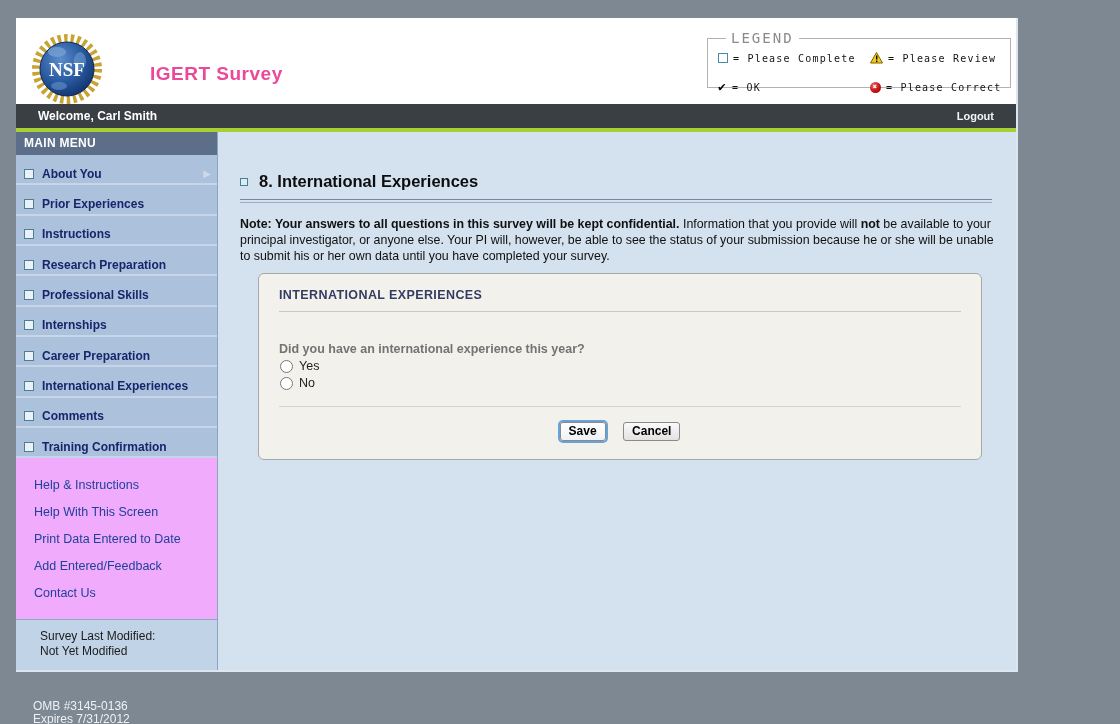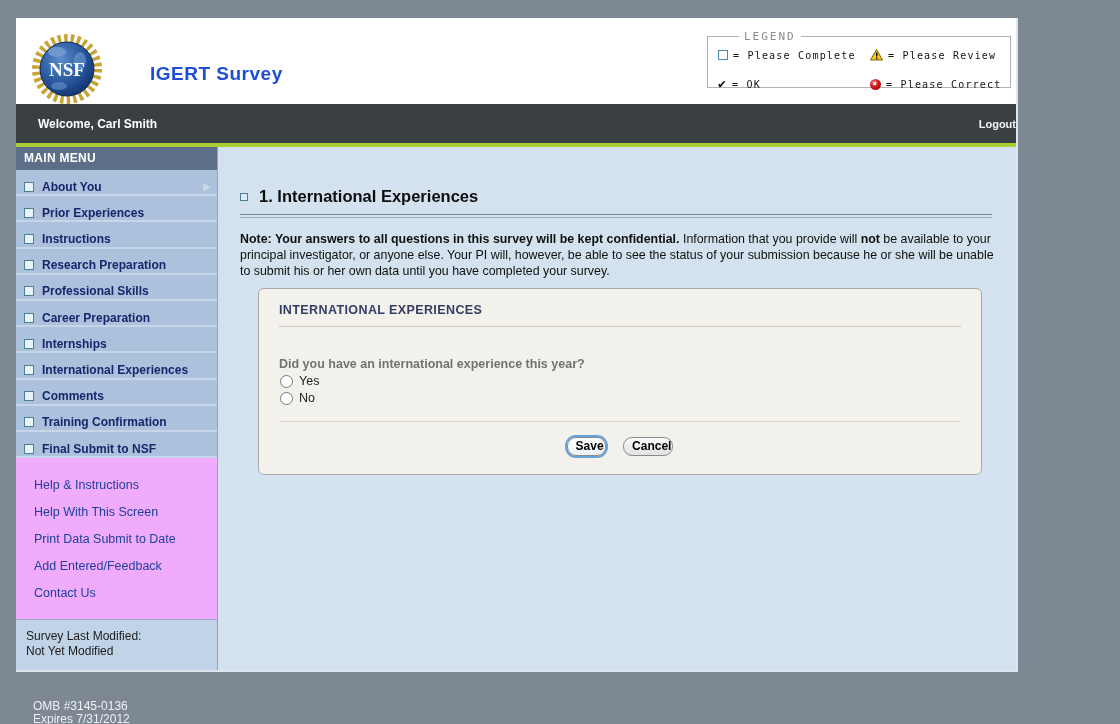--- a/index.html
+++ b/index.html
@@ -16,80 +16,80 @@
     background:#d3e2ee;
     border-right:2px solid #dde6ee;
     border-bottom:2px solid #dde6ee;
     display:flex; flex-direction:column;
   }
   
   .top-header { height:86px; background:#ffffff; position:relative; flex:0 0 auto; }
   .nsf-logo { position:absolute; left:16px; top:16px; }
   .app-title {
     position:absolute; left:134px; top:45px;
-    font-size:19px; font-weight:bold; color:#1d4ed8; letter-spacing:.5px;
+    font-size:19px; font-weight:bold; color:#ec4899; letter-spacing:.5px;
   }
   fieldset.legend-box {
     position:absolute; left:691px; top:12px; width:282px; height:58px;
     border:1px solid #b2b2b2; background:#fff; padding:4px 8px 0 10px;
   }
   fieldset.legend-box legend {
     font-family:"DejaVu Sans Mono", monospace;
-    font-size:11px; letter-spacing:2px; color:#8a8a8a; padding:0 5px; margin-left:21px;
+    font-size:14px; letter-spacing:2px; color:#8a8a8a; padding:0 5px; margin-left:8px;
   }
   .legend-grid { display:grid; grid-template-columns:152px 1fr; row-gap:13px; }
   .legend-item { display:flex; align-items:center; height:16px;
     font-family:"DejaVu Sans Mono", monospace; font-size:10px; letter-spacing:1.2px; color:#141414; white-space:nowrap; }
   .legend-item .lg-ic { margin-right:5px; flex:0 0 auto; display:inline-flex; align-items:center; justify-content:center; }
   .ic-square { width:10px; height:10px; border:1px solid #4a8ca8; background:#fff; }
   .ic-check { font-size:13px; font-weight:bold; color:#000; line-height:10px; }
   .ic-error { width:11px; height:11px; border-radius:50%;
     background:radial-gradient(circle at 35% 30%, #ef6a6a 0%, #c41212 55%, #8d0606 100%);
     color:#fff; font-size:7px; font-weight:bold; display:inline-flex; align-items:center; justify-content:center; }
   
-  .welcome-bar { height:39px; background:#3a3f43; color:#fff; display:flex; align-items:center; flex:0 0 auto; }
+  .welcome-bar { height:24px; background:#3a3f43; color:#fff; display:flex; align-items:center; flex:0 0 auto; }
   .welcome-text { font-size:12px; font-weight:bold; padding-left:22px; }
-  .logout { margin-left:auto; font-size:11px; font-weight:bold; color:#f2f5f8; cursor:pointer; }
+  .logout { margin-left:auto; padding-right:22px; font-size:11px; font-weight:bold; color:#f2f5f8; cursor:pointer; }
   .green-line { height:4px; background:#a8cf33; flex:0 0 auto; }
   
   .content-row { flex:1 1 auto; display:flex; min-height:0; }
   .sidebar { width:202px; flex:0 0 auto; background:#f0abfc; border-right:1px solid #8fa3bf; display:flex; flex-direction:column; }
   .menu-title { height:23px; background:#5c6e88; color:#fff; font-size:12px; font-weight:bold;
     line-height:23px; padding-left:8px; letter-spacing:.3px; }
   .menu-item { height:42px; background:#abc1dc; border-bottom:2px solid #c6d6e8;
     display:flex; align-items:center; padding:9px 6px 0 8px; cursor:pointer; }
   .menu-item .mi-box { width:10px; height:10px; background:#e8f2f8; border:1px solid #4d7f92; margin-right:8px; flex:0 0 auto; }
   .menu-item .mi-label { font-size:12px; font-weight:bold; color:#17256b; white-space:nowrap; }
   .menu-item .mi-arrow { margin-left:auto; color:#ccd9e8; font-size:10px; }
   .sidebar-links { padding:20px 0 6px 18px; }
   .sidebar-links a { display:block; font-size:12.5px; color:#21409a; text-decoration:none; margin-bottom:13px; cursor:pointer; }
   .modified-box { margin-top:auto; border-top:1px solid #93a9c2; background:#c0d3e7;
-    padding:9px 10px 12px 10px; font-size:12px; color:#1b1b1b; line-height:1.2; }
+    padding:9px 10px 12px 24px; font-size:12px; color:#1b1b1b; line-height:1.2; }
   
   .main { flex:1 1 auto; background:#d3e2ee; padding:40px 0 0 22px; position:relative; }
   .page-heading { display:flex; align-items:center; }
   .ph-box { width:8px; height:8px; border:1px solid #4d7f92; background:#dcebf5; margin-right:11px; flex:0 0 auto; }
   .ph-title { font-size:16.5px; font-weight:bold; color:#0d0d0d; }
   .hr-double { width:752px; height:4px; margin-top:8px;
     border-top:1px solid #77879a; border-bottom:1px solid #9aacbd; }
   .note { width:756px; margin-top:13px; font-size:12.4px; color:#101010; line-height:1.3; }
   .form-box { width:724px; margin:9px 0 0 18px; background:#f2f1eb;
     border:1px solid #a8a8a8; border-radius:6px; padding:14px 20px 18px 20px; }
   .box-title { font-size:12.5px; font-weight:bold; color:#333d63; letter-spacing:.4px;
     padding-bottom:9px; border-bottom:1px solid #cdc8bb; }
   .question { margin-top:30px; font-size:12.5px; font-weight:bold; color:#737373; }
   .radio-row { margin-top:3px; display:flex; align-items:center; }
   .radio-row input { margin:0 6px 0 1px; }
   .radio-row label { font-size:12.5px; color:#222; }
   .box-divider { margin-top:16px; border-top:1px solid #d9d5c7; }
   .buttons { margin-top:14px; text-align:center; }
   .btn {
     font-family:"Liberation Sans", sans-serif; font-size:12px; font-weight:600; color:#000;
-    background:linear-gradient(#fafafa, #e2e2e2); border:1px solid #8a8a8a; border-radius:9px;
-    padding:1px 1px 2px 8px; cursor:pointer;text-align:center;
+    background:linear-gradient(#fafafa, #e2e2e2); border:1px solid #8a8a8a; border-radius:3px;
+    padding:1px 8px 2px 8px; cursor:pointer;text-align:center;
   }
   .btn-save { box-shadow:0 0 0 2px #69a2d8; margin-right:13px; background:linear-gradient(#ffffff,#eef2f5); }
   
   .omb { position:absolute; left:33px; top:700px; color:#eef1f4; font-size:12px; line-height:13px; }
 </style>
 </head>
 <body>
 
 <div class="window">
 
@@ -169,61 +169,57 @@
       <div class="menu-item">
         <span class="mi-box"></span>
         <span class="mi-label">Research Preparation</span>
       </div>
       <div class="menu-item">
         <span class="mi-box"></span>
         <span class="mi-label">Professional Skills</span>
       </div>
       <div class="menu-item">
         <span class="mi-box"></span>
+        <span class="mi-label">Internships</span>
+      </div>
+      <div class="menu-item">
+        <span class="mi-box"></span>
         <span class="mi-label">Career Preparation</span>
       </div>
       <div class="menu-item">
         <span class="mi-box"></span>
-        <span class="mi-label">Internships</span>
-      </div>
-      <div class="menu-item">
-        <span class="mi-box"></span>
         <span class="mi-label">International Experiences</span>
       </div>
       <div class="menu-item">
         <span class="mi-box"></span>
         <span class="mi-label">Comments</span>
       </div>
       <div class="menu-item">
         <span class="mi-box"></span>
         <span class="mi-label">Training Confirmation</span>
-      </div>
-      <div class="menu-item">
-        <span class="mi-box"></span>
-        <span class="mi-label">Final Submit to NSF</span>
       </div>
 
       <div class="sidebar-links">
         <a>Help &amp; Instructions</a>
         <a>Help With This Screen</a>
-        <a>Print Data Submit to Date</a>
+        <a>Print Data Entered to Date</a>
         <a>Add Entered/Feedback</a>
         <a>Contact Us</a>
       </div>
 
       <div class="modified-box">
         <div>Survey Last Modified:</div>
         <div>Not Yet Modified</div>
       </div>
     </div>
 
     <div class="main">
       <div class="page-heading">
         <span class="ph-box"></span>
-        <span class="ph-title">1. International Experiences</span>
+        <span class="ph-title">8. International Experiences</span>
       </div>
       <div class="hr-double"></div>
 
       <div class="note"><b>Note: Your answers to all questions in this survey will be kept confidential.</b><span> Information that you provide will </span><b>not</b><span> be available to your principal investigator, or anyone else. Your PI will, however, be able to see the status of your submission because he or she will be unable to submit his or her own data until you have completed your survey.</span></div>
 
       <div class="form-box">
         <div class="box-title">INTERNATIONAL EXPERIENCES</div>
         <div class="question">Did you have an international experience this year?</div>
 
         <div class="radio-row">

